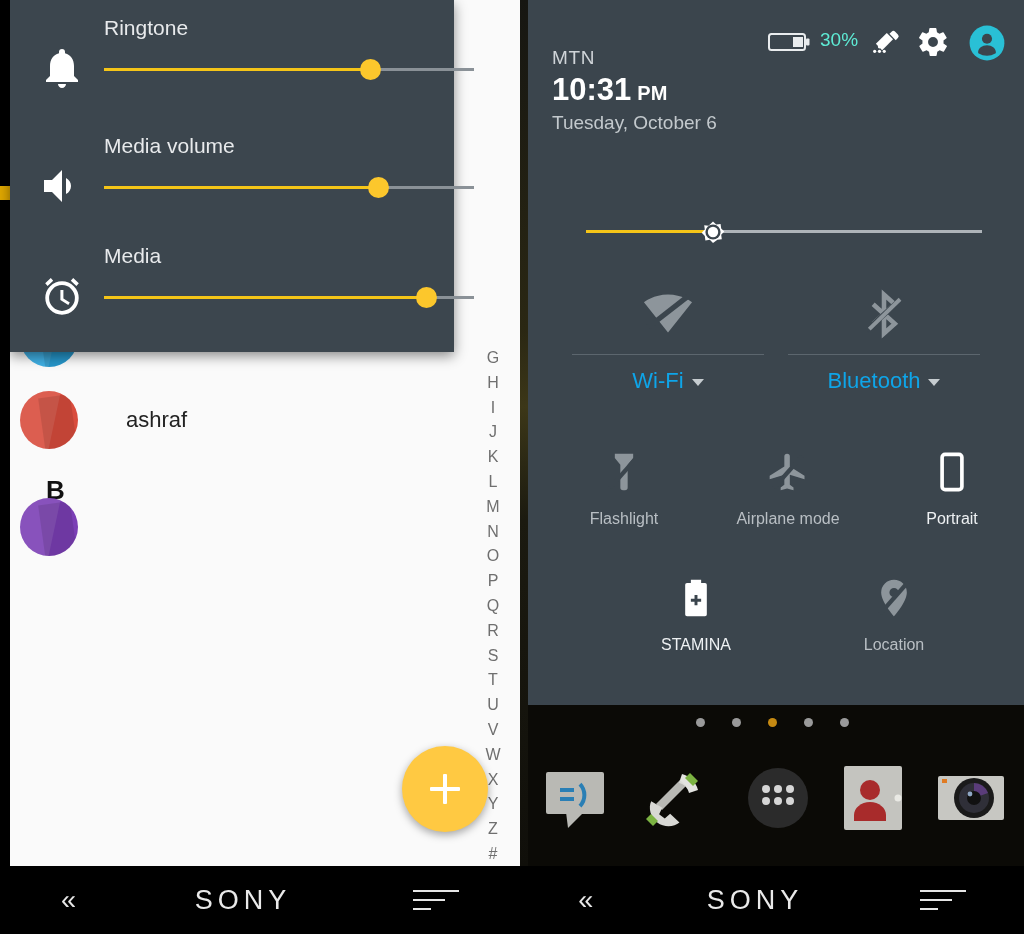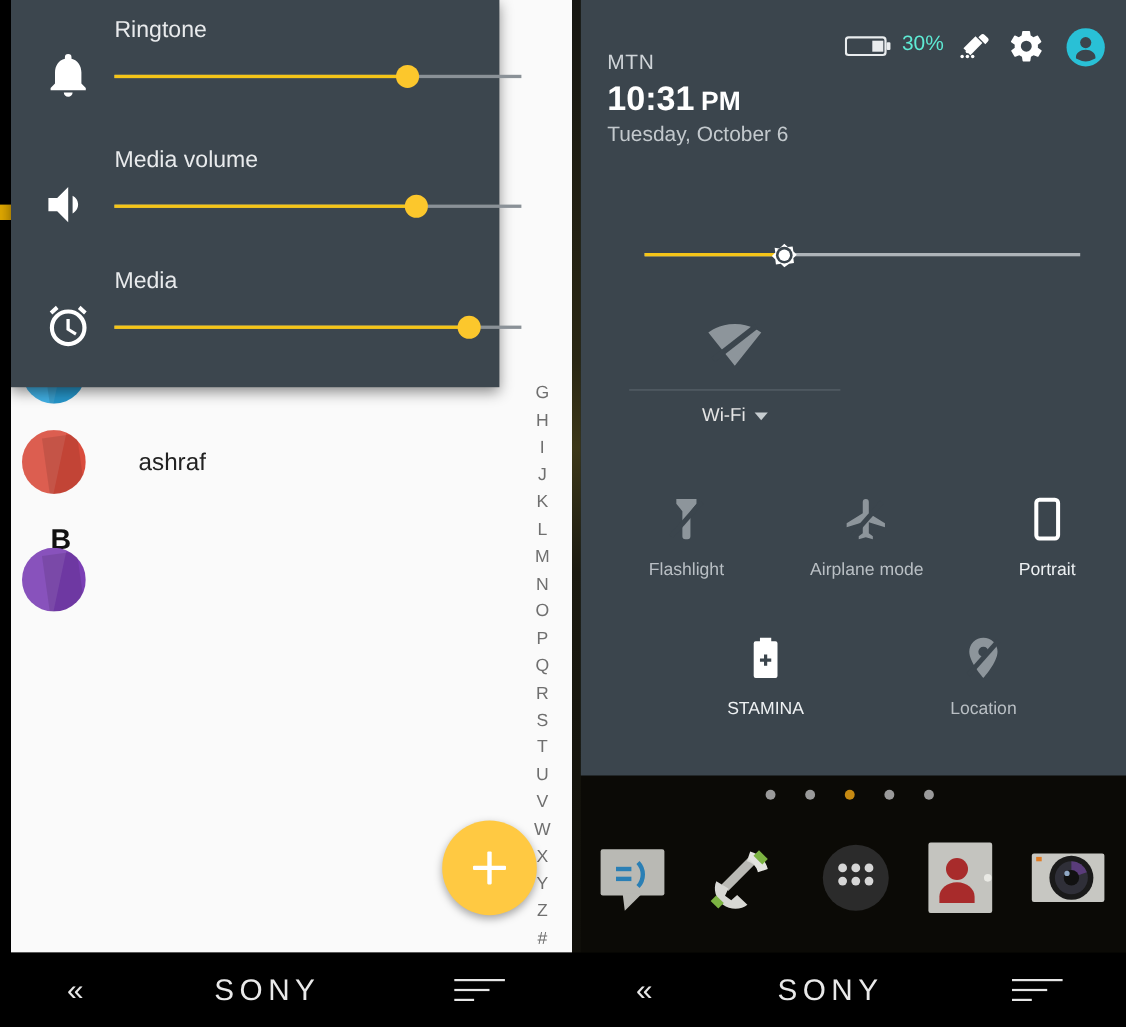--- a/index.html
+++ b/index.html
@@ -67,31 +67,31 @@
 
   #status-row { position:absolute; left:0; top:24px; width:100%; height:40px; }
   #carrier { position:absolute; left:24px; top:6px; font-size:19px; color:#cfd4d8; letter-spacing:0.6px;margin-top:17px; }
   #batt-icon { position:absolute; left:240px; top:8px; width:42px; height:20px; }
   #batt-pct { position:absolute; left:292px; top:5px; font-size:19px; color:#5eead4; }
   #edit-icon { position:absolute; left:340px; top:2px; width:32px; height:32px; }
   #gear-icon { position:absolute; left:388px; top:1px; width:34px; height:34px; }
   #avatar-icon { position:absolute; left:440px; top:0px; width:38px; height:38px; }
 
   #clock { position:absolute; left:24px; top:72px; font-size:31px; font-weight:bold; color:#fff; }
-  #clock .ampm { font-size:24px; font-weight:bold; margin-left:6px; }
+  #clock .ampm { font-size:20px; font-weight:bold; margin-left:6px; }
   #date { position:absolute; left:24px; top:112px; font-size:19px; color:#c3c9cd; }
 
   #bright-track { position:absolute; left:58px; top:230px; width:396px; height:3px; background:#aeb4b9; }
   #bright-fill { position:absolute; left:0; top:0; height:3px; background:#f5c518; }
   #bright-thumb { position:absolute; left:0; top:-17px; width:38px; height:38px; transform:translateX(-19px); }
 
   .tile-big { position:absolute; width:192px; height:110px; }
   .tile-big .ic { position:absolute; left:50%; top:0; width:52px; height:52px; transform:translateX(-26px); }
   .tile-big .rule { position:absolute; left:50%; top:66px; width:192px; height:1px; background:#5c666e; transform:translateX(-96px); }
-  .tile-big .lbl { position:absolute; left:0; top:80px; width:100%; text-align:center; font-size:17px; color:#e5e5e5; }
+  .tile-big .lbl { position:absolute; left:0; top:80px; width:100%; text-align:center; font-size:22px; color:#0ea5e9; }
   .tile-big .lbl .caret { display:inline-block; margin-left:8px; border-left:6px solid transparent; border-right:6px solid transparent; border-top:7px solid #c6ccd0; vertical-align:middle; }
 
   .tile { position:absolute; width:164px; height:110px; }
   .tile .ic { position:absolute; left:50%; top:6px; width:44px; height:44px; transform:translateX(-22px); }
   .tile .lbl { position:absolute; left:0; top:66px; width:100%; text-align:center; font-size:16px; }
   .tile.on .lbl { color:#eef1f3; }
   .tile.off .lbl { color:#b9bfc4; }
 
   #page-dots { position:absolute; left:0; top:718px; width:100%; display:flex; justify-content:center; gap:27px; }
   #page-dots i { width:9px; height:9px; border-radius:50%; background:#9a9a9a; display:block; }
@@ -300,20 +300,29 @@
 
       <div class="tile-big" style="left:44px; top:288px;">
         <svg class="ic" viewBox="0 0 24 24">
           <path fill="#8d959b" d="M12 20.5 23.1 6.6C22.7 6.3 18.6 3 12 3S1.3 6.3.9 6.6z"></path>
           <path stroke="#3b454d" stroke-width="2.4" d="M3 18 L21 4"></path>
         </svg>
         <div class="rule"></div>
         <div class="lbl"><span>Wi-Fi</span><i class="caret"></i></div>
       </div>
 
+      <div class="tile-big" style="left:260px; top:288px;">
+        <svg class="ic" viewBox="0 0 24 24">
+          <path fill="none" stroke="#8d959b" stroke-width="2.1" d="M7 7.5 17 16.5 12 21V3l5 4.5L7 16.5"></path>
+          <path stroke="#3b454d" stroke-width="2.4" d="M4 19.5 20.5 4.5"></path>
+          <path stroke="#8d959b" stroke-width="1.8" d="M5.2 19 19.4 5.2"></path>
+        </svg>
+        <div class="rule"></div>
+        <div class="lbl"><span>Bluetooth</span><i class="caret"></i></div>
+      </div>
 
       <div class="tile off" style="left:14px; top:444px;">
         <svg class="ic" viewBox="0 0 24 24">
           <path fill="#8d959b" d="M7 2h10v2.4l-3 3.6v12.5a1.5 1.5 0 0 1-1.5 1.5h-1A1.5 1.5 0 0 1 10 20.5V8L7 4.4z"></path>
           <path stroke="#3b454d" stroke-width="2.4" d="M4.5 20.5 19.5 3.5"></path>
         </svg>
         <div class="lbl">Flashlight</div>
       </div>
 
       <div class="tile off" style="left:178px; top:444px;">

